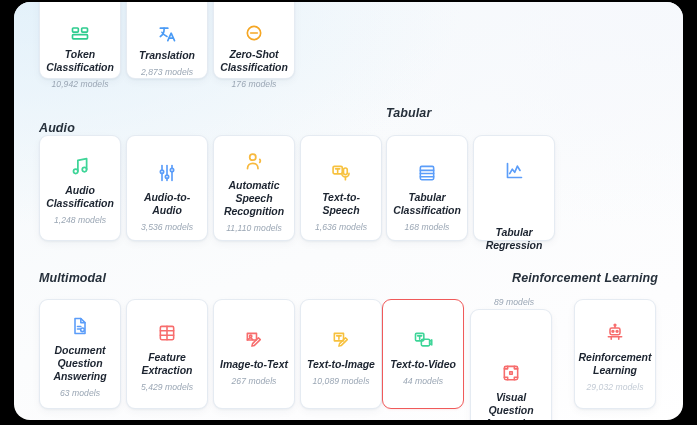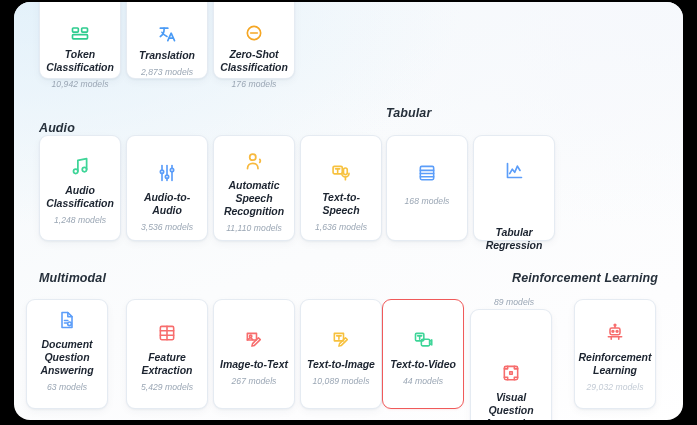--- a/index.html
+++ b/index.html
@@ -223,39 +223,40 @@
 
       <div class="card" style="left:372px; top:133px; height:106px; padding-top:24px;">
         <span class="card-icon">
           <svg width="20" height="20" viewBox="0 0 24 24" fill="none" stroke="#5b9df9" stroke-width="1.9" stroke-linecap="round" stroke-linejoin="round">
             <rect x="4" y="4" width="16" height="16" rx="1.6"></rect>
             <path d="M4 8.8h16"></path>
               <path d="M4 12.6h16"></path>
               <path d="M4 16.4h16"></path>
           </svg>
         </span>
+        <span class="card-title">Tabular Classification</span>
         <span class="card-count">168 models</span>
       </div>
 
       <div class="card" style="left:459px; top:133px; height:106px; padding-top:24px;gap:40px;">
         <span class="card-icon">
           <svg width="21" height="21" viewBox="0 0 24 24" fill="none" stroke="#5b9df9" stroke-width="1.9" stroke-linecap="round" stroke-linejoin="round">
             <path d="M4 4v16h16"></path>
             <path d="M6.5 15.5l3-5 2.8 3.5 3-7 3 5"></path>
           </svg>
         </span>
         <span class="card-title">Tabular Regression</span>
         <span class="card-count">89 models</span>
       </div>
 
       <div class="section-heading" style="left:25px; top:269px;">Multimodal</div>
 
       <div class="section-heading right-aligned" style="left:486px; top:269px; width:158px;">Reinforcement Learning</div>
 
-      <div class="card" style="left:12px; top:297px; height:110px; padding-top:7px;">
+      <div class="card" style="left:25px; top:297px; height:110px; padding-top:13px;">
         <span class="card-icon">
           <svg width="20" height="20" viewBox="0 0 24 24" fill="none" stroke="#5b9df9" stroke-width="1.9" stroke-linecap="round" stroke-linejoin="round">
             <path d="M6 3h7l5 5v13H6z"></path>
             <path d="M13 3v5h5"></path>
             <path d="M9 12.5h4"></path>
               <path d="M9 15.5h3"></path>
             <circle cx="15" cy="16.5" r="2.2"></circle>
           </svg>
         </span>
         <span class="card-title">Document Question Answering</span>

